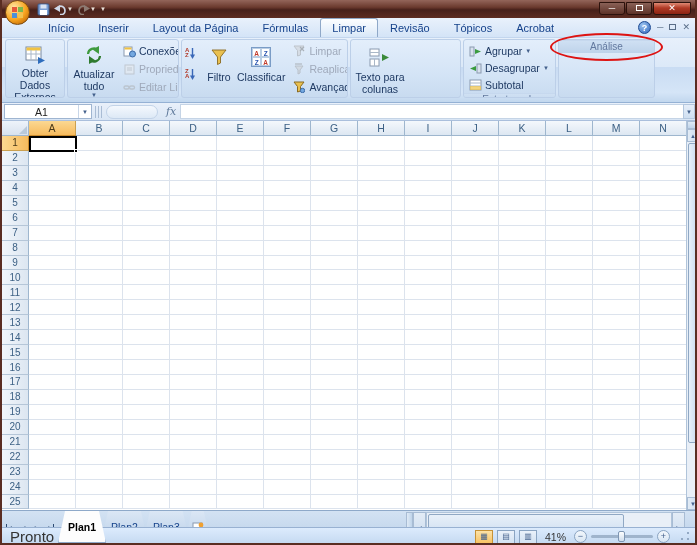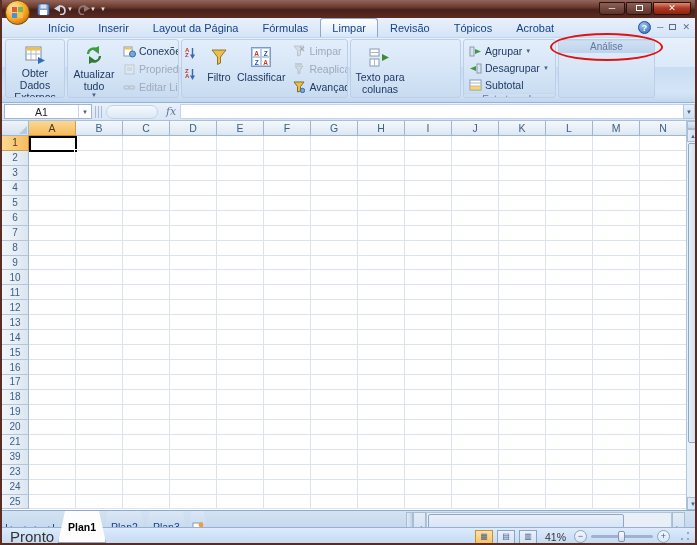--- a/index.html
+++ b/index.html
@@ -827,21 +827,21 @@
           <div class="cell"></div>
           <div class="cell"></div>
           <div class="cell"></div>
           <div class="cell"></div>
           <div class="cell"></div>
           <div class="cell"></div>
           <div class="cell"></div>
           <div class="cell"></div>
         </div>
         <div class="grow">
-          <div class="rowh">39</div>
+          <div class="rowh">22</div>
           <div class="cell"></div>
           <div class="cell"></div>
           <div class="cell"></div>
           <div class="cell"></div>
           <div class="cell"></div>
           <div class="cell"></div>
           <div class="cell"></div>
           <div class="cell"></div>
           <div class="cell"></div>
           <div class="cell"></div>

